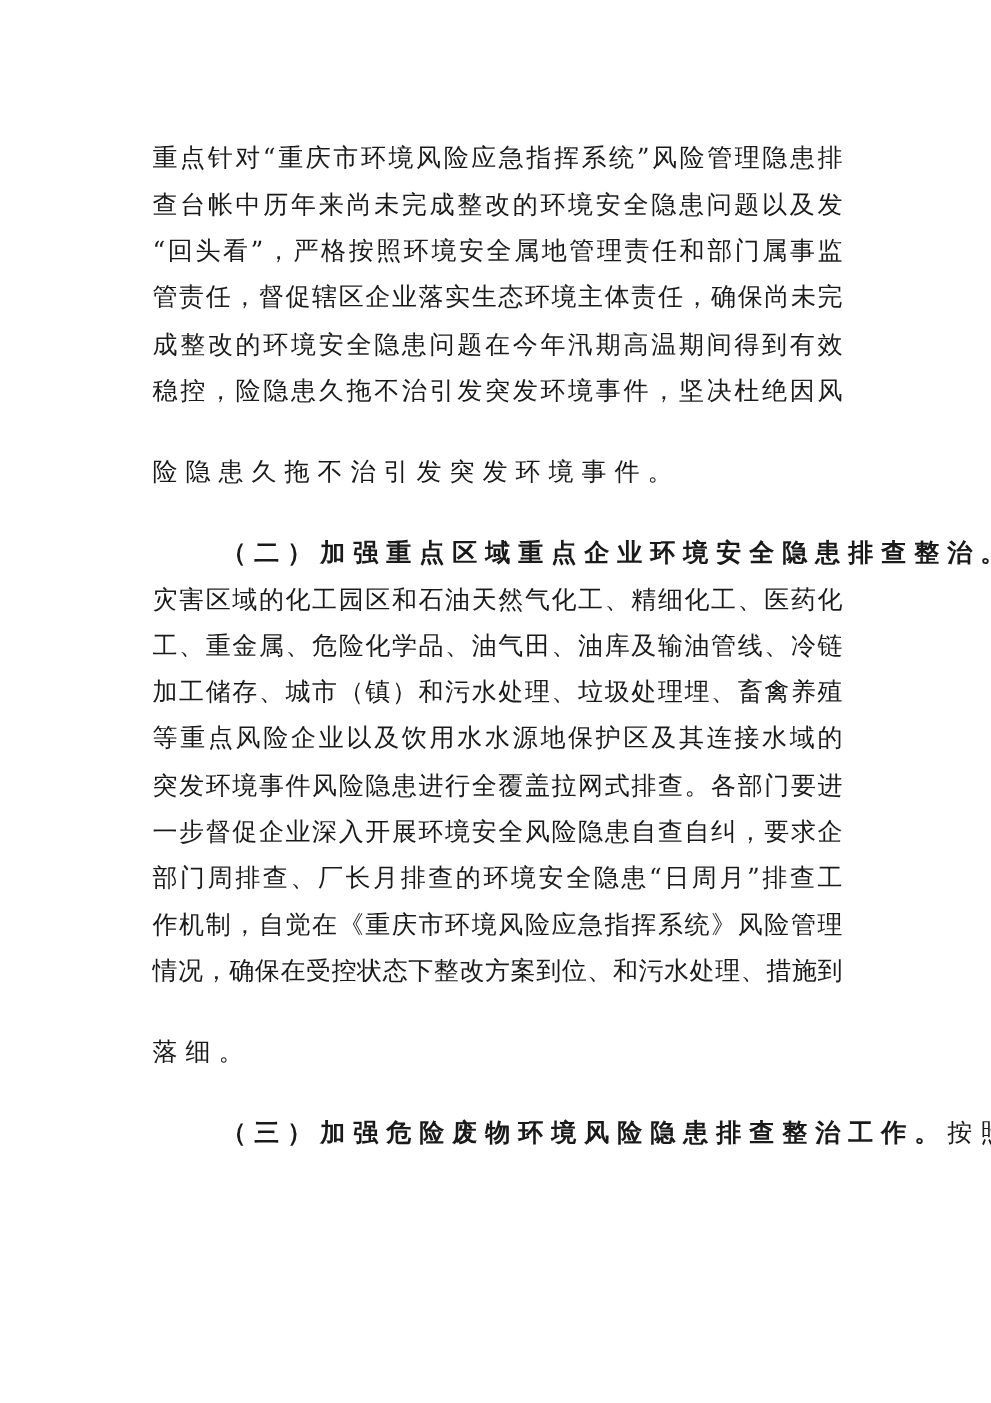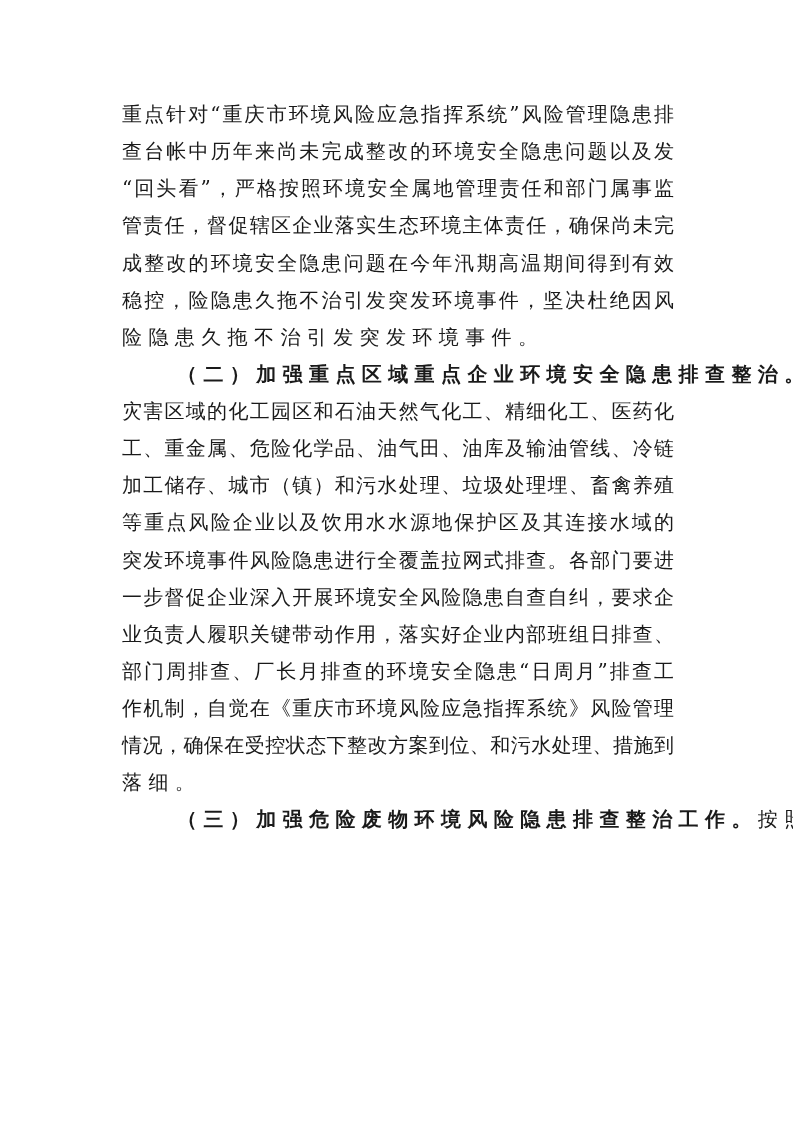--- a/index.html
+++ b/index.html
@@ -1,31 +1,31 @@
 <!DOCTYPE html>
 <html><head>
 <meta charset="utf-8">
 <style>
   html, body { margin: 0; padding: 0; background: #ffffff; }
   body { width: 793px; height: 1122px; position: relative; overflow: hidden; }
   .page {
     position: absolute;
     left: 122px;
-    top: 96px;
+    top: 108px;
     width: 552px;
     font-family: "DejaVu Serif", "Liberation Serif", serif;
     font-size: 20px;
     line-height: 37.13px;
     color: #1a1a1a;
     text-align: justify;
     text-justify: inter-character;
   }
   .heading { font-weight: bold; font-family: "DejaVu Sans", "Liberation Sans", sans-serif; }
   .line { display: block; white-space: nowrap; text-align-last: justify; text-align: justify; letter-spacing: 0; }
-  .line.last { text-align-last: left; letter-spacing: 6.4px; }
+  .line.last { text-align-last: left; letter-spacing: 6.4px; margin-top: 28px; }
   .line.indented { padding-left: 55px; }
 </style>
 </head>
 <body>
 
 <div class="page">
 
   <div>
     <span class="line">重点针对“重庆市环境风险应急指挥系统”风险管理隐患排</span>
     <span class="line">查台帐中历年来尚未完成整改的环境安全隐患问题以及发</span>
@@ -37,21 +37,20 @@
   </div>
 
   <div>
     <span class="line last indented heading">（二）加强重点区域重点企业环境安全隐患排查整治。</span>
     <span class="line">灾害区域的化工园区和石油天然气化工、精细化工、医药化</span>
     <span class="line">工、重金属、危险化学品、油气田、油库及输油管线、冷链</span>
     <span class="line">加工储存、城市（镇）和污水处理、垃圾处理埋、畜禽养殖</span>
     <span class="line">等重点风险企业以及饮用水水源地保护区及其连接水域的</span>
     <span class="line">突发环境事件风险隐患进行全覆盖拉网式排查。各部门要进</span>
     <span class="line">一步督促企业深入开展环境安全风险隐患自查自纠，要求企</span>
-    <span class="line">业负责人履职关键带动作用，落实好企业内部班组日排查、</span>
     <span class="line">部门周排查、厂长月排查的环境安全隐患“日周月”排查工</span>
     <span class="line">作机制，自觉在《重庆市环境风险应急指挥系统》风险管理</span>
     <span class="line">情况，确保在受控状态下整改方案到位、和污水处理、措施到</span>
     <span class="line last">落细。</span>
   </div>
 
   <div>
     <span class="line last indented"><span class="heading">（三）加强危险废物环境风险隐患排查整治工作。</span><span>按照</span></span>
   </div>
 </div>

